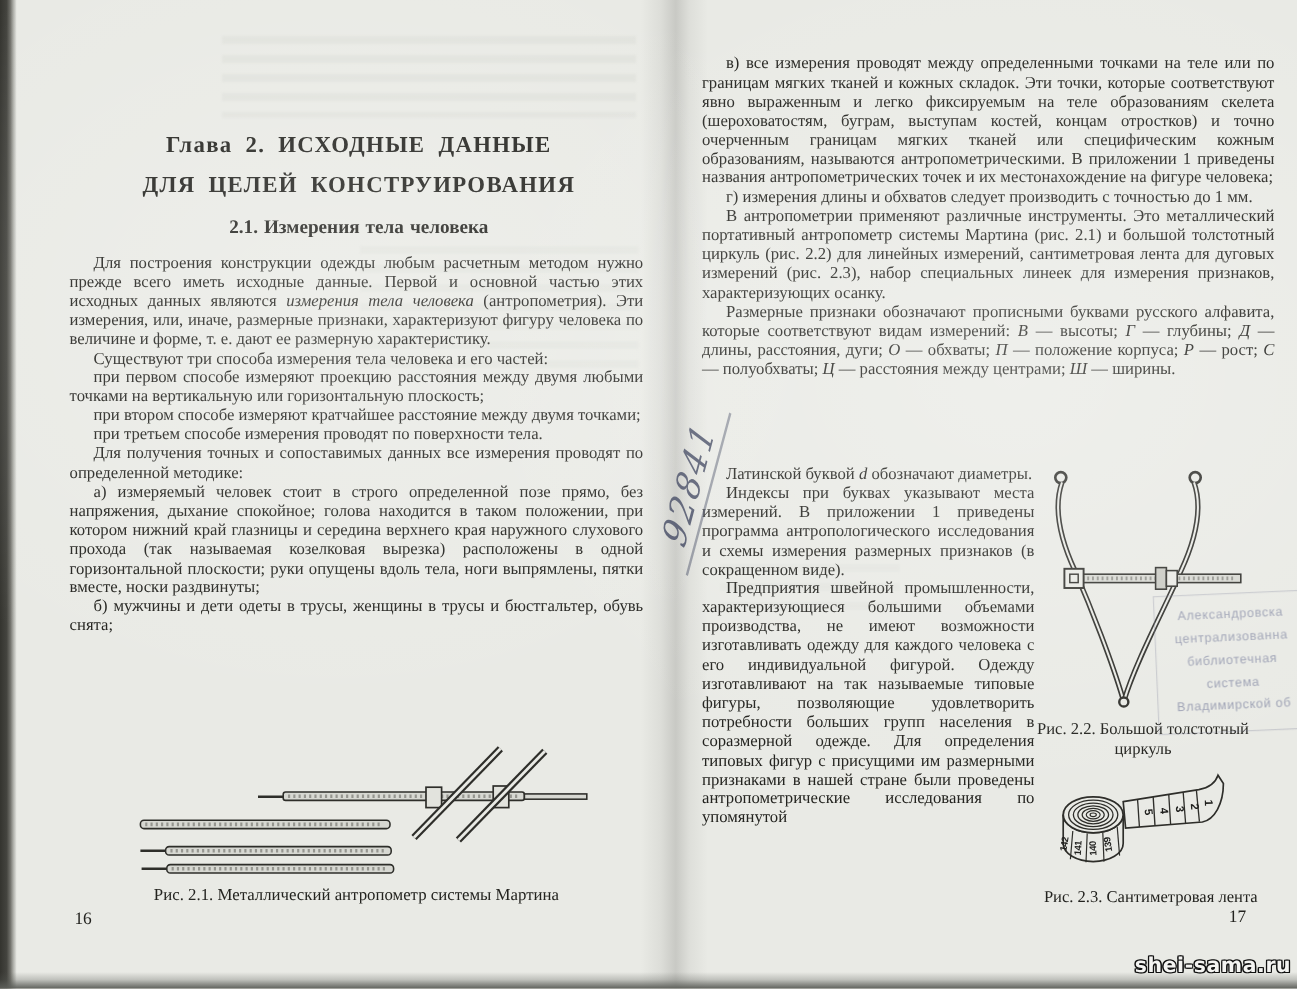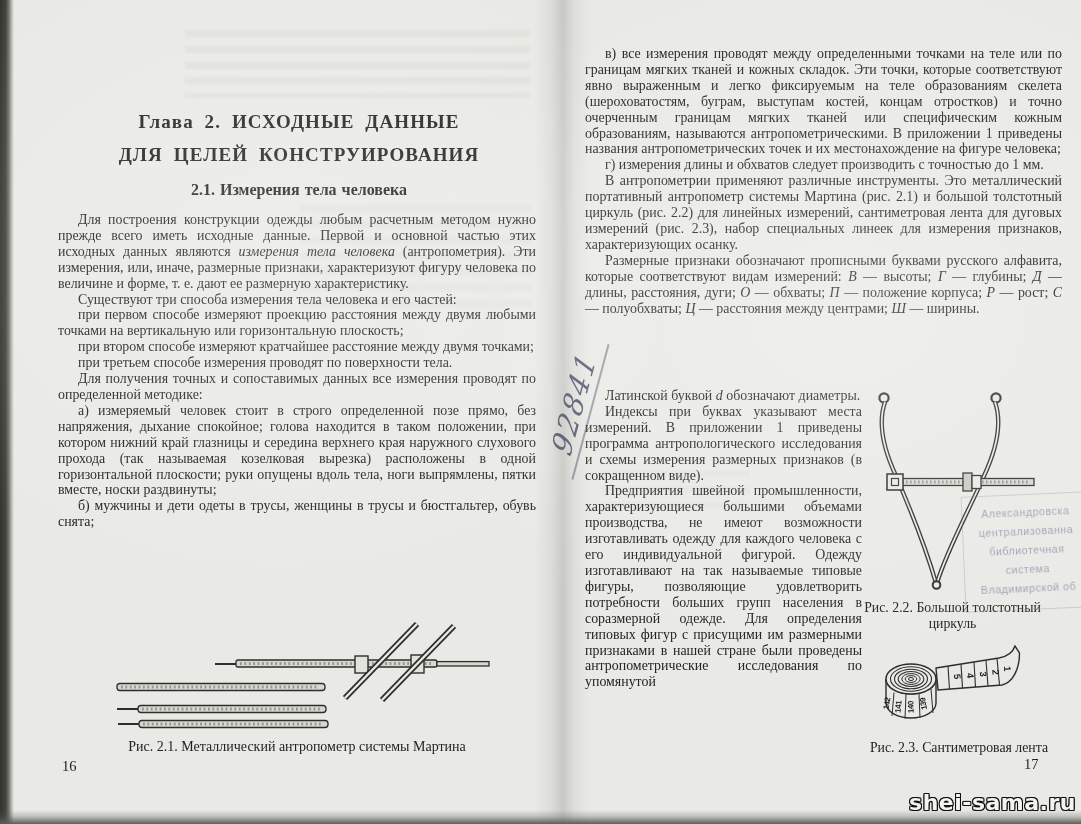--- a/index.html
+++ b/index.html
@@ -63,21 +63,21 @@
 
   
   .handwriting { position:absolute; left:505px; top:386px; width:140px; height:34px; z-index:3;
     transform:rotate(-75deg) skewX(-12deg); transform-origin:center;
     font-family:"DejaVu Serif",serif; font-style:italic; font-size:29px;
     color:#333a55; opacity:0.82; letter-spacing:2px; text-align:center;
     border-bottom:2px solid rgba(51,58,85,0.55); }
 
   
   .watermark { position:absolute; right:5px; bottom:9px; z-index:6;
-    font-family:"DejaVu Sans",sans-serif; font-weight:bold; font-size:22px;
+    font-family:"DejaVu Sans",sans-serif; font-weight:bold; font-size:17px;
     color:#f4f4f2; letter-spacing:0.5px;
     text-shadow:1px 0 #111,-1px 0 #111,0 1px #111,0 -1px #111,1px 1px #111,-1px -1px #111,1px -1px #111,-1px 1px #111; }
 </style>
 </head>
 <body>
 
 <div id="scan">
 
   <div class="ghost" style="left:185px;top:30px;width:345px;height:68px;"></div>
   <div class="ghost" style="left:300px;top:205px;width:232px;height:110px;opacity:.38;"></div>

